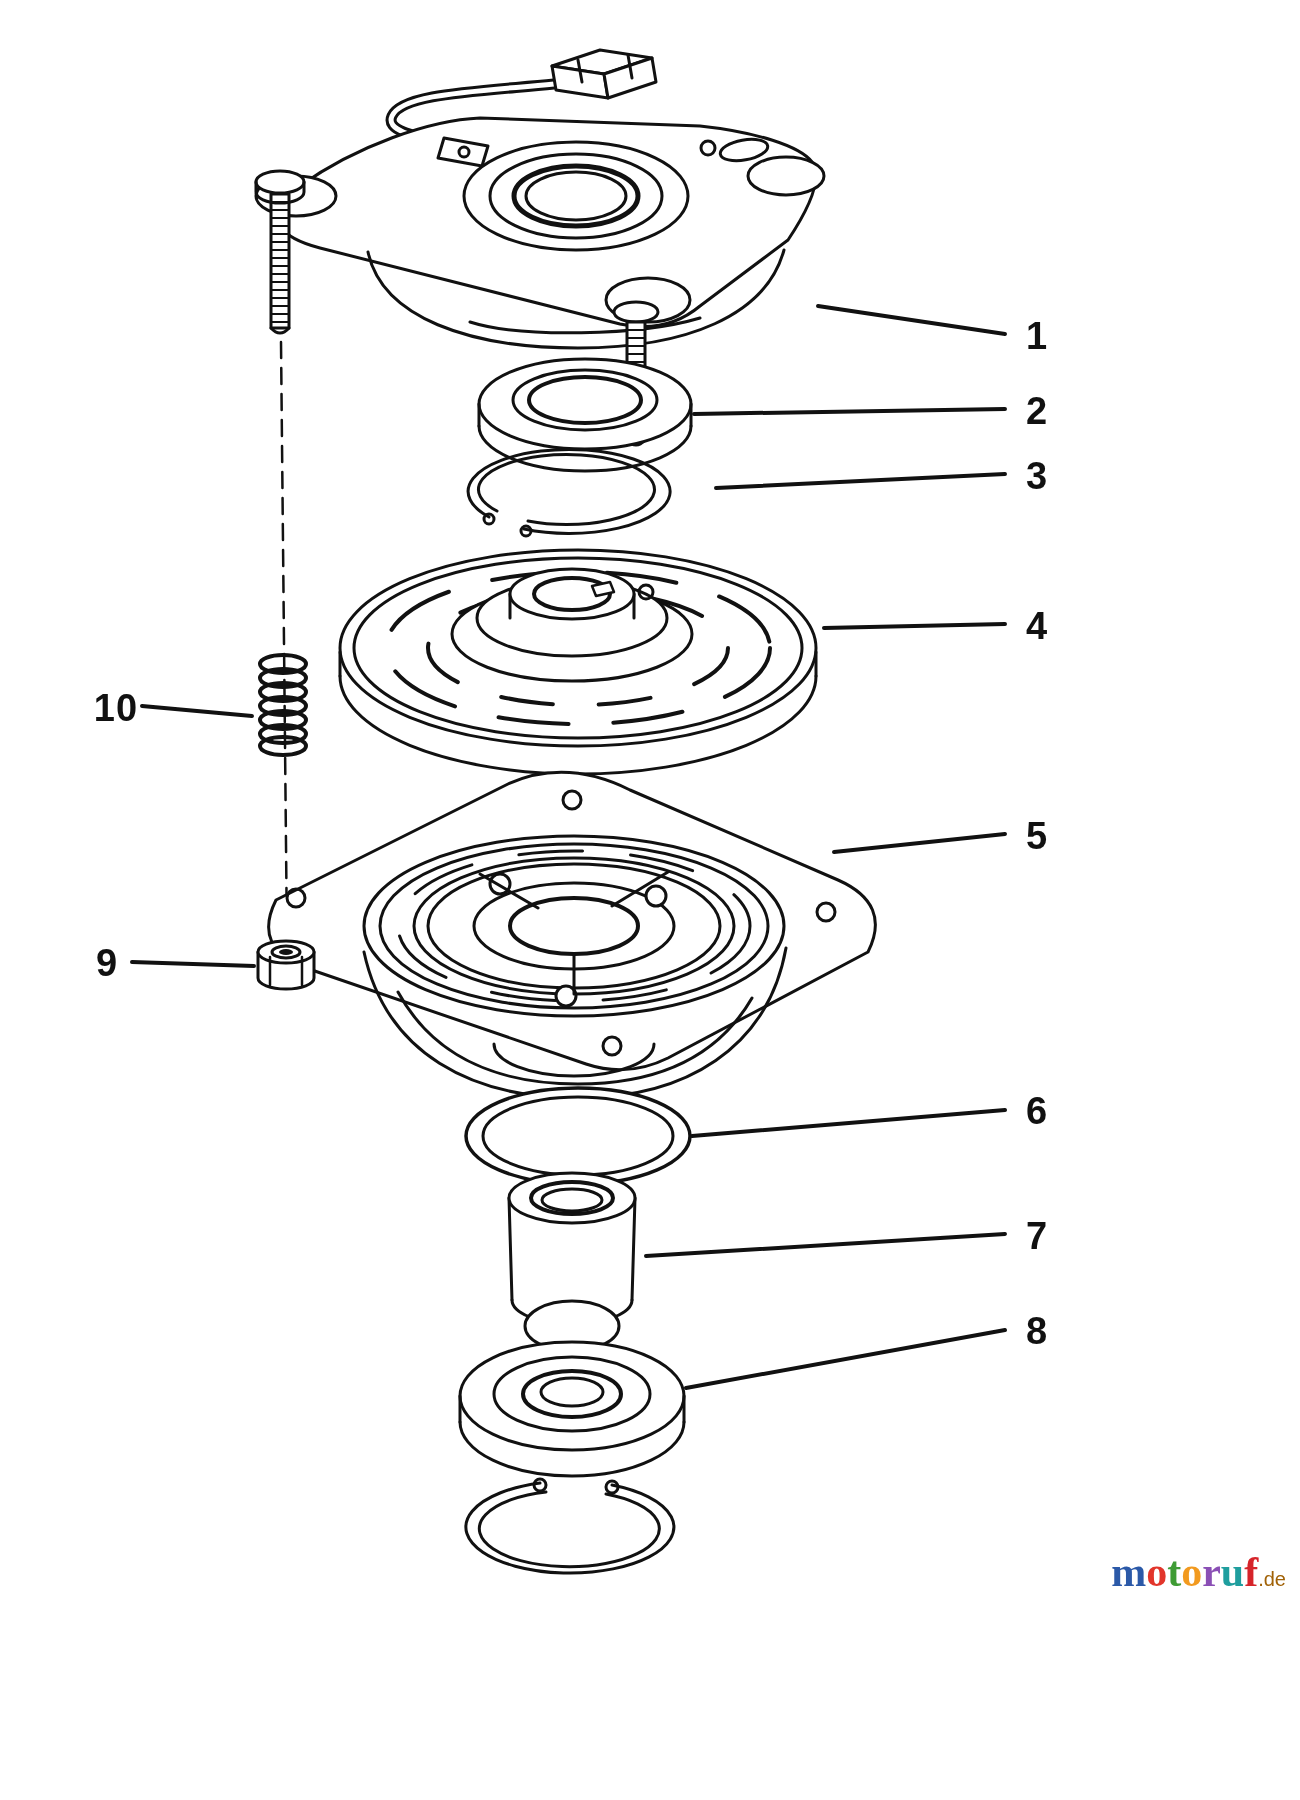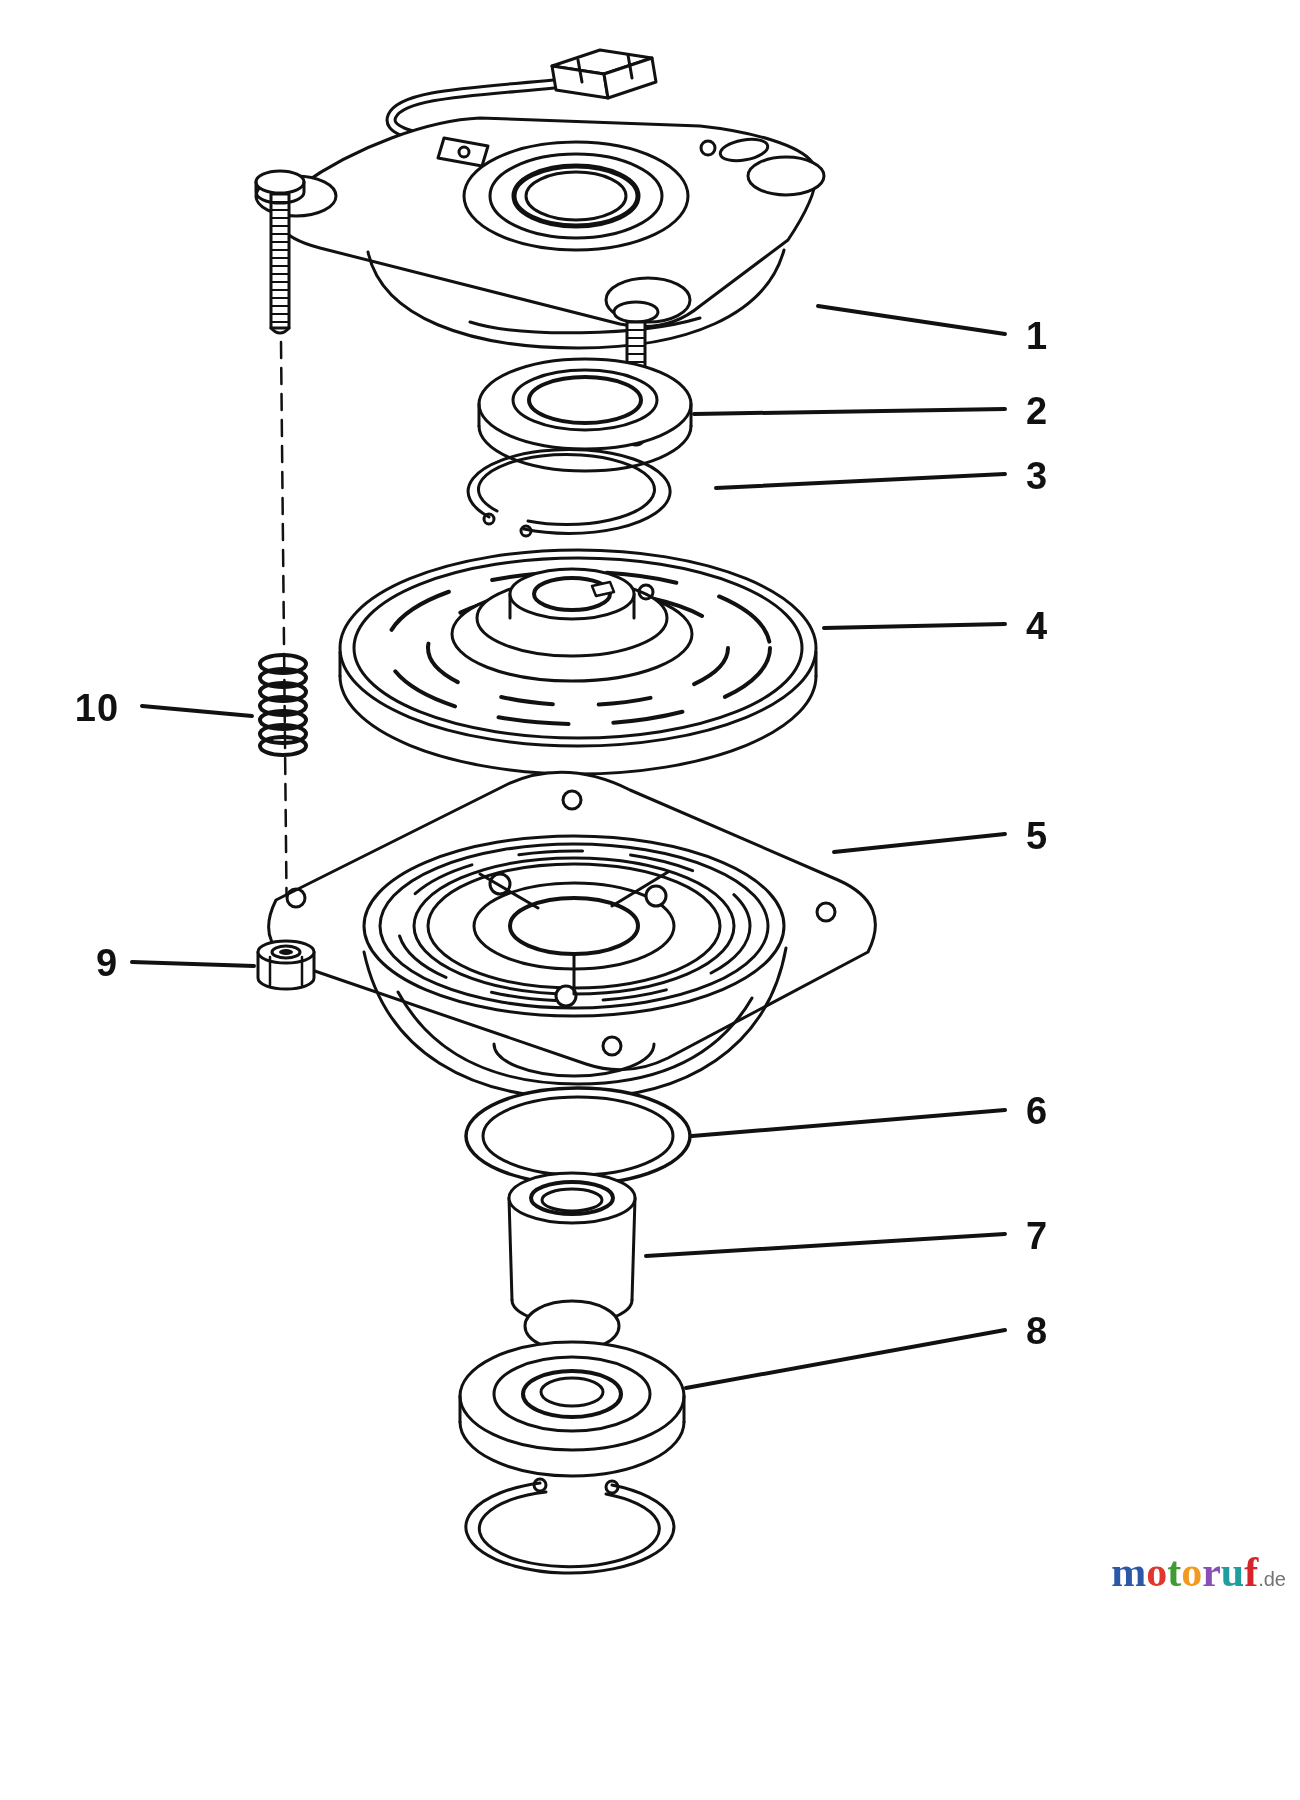--- a/index.html
+++ b/index.html
@@ -4,21 +4,21 @@
 <style>
   html,body{margin:0;padding:0;background:#fff;}
   .stage{position:relative;width:1300px;height:1800px;background:#fff;overflow:hidden;
          font-family:"Liberation Sans",sans-serif;}
   .stage svg{position:absolute;left:0;top:0;}
   .callout{position:absolute;transform:translate(-50%,-50%);
            font:700 38px "Liberation Sans",sans-serif;color:#111;letter-spacing:1px;}
   .watermark{position:absolute;top:1548px;right:14px;
              font:700 42px "Liberation Serif",serif;white-space:nowrap;cursor:pointer;}
   .watermark .letters span{display:inline-block;}
-  .watermark .suffix{font:400 20px "Liberation Sans",sans-serif;color:#737373;vertical-align:baseline;}
+  .watermark .suffix{font:400 20px "Liberation Sans",sans-serif;color:#a16207;vertical-align:baseline;}
 </style>
 </head>
 <body>
 
 <div class="stage">
 
 <svg width="1300" height="1800" viewBox="0 0 1300 1800" xmlns="http://www.w3.org/2000/svg">
   <g stroke="#111" stroke-width="3" fill="none" stroke-linecap="round" stroke-linejoin="round">
 
     <g>
@@ -189,19 +189,19 @@
 
 <div class="callout" style="left:1037px;top:336px">1</div>
 <div class="callout" style="left:1037px;top:411px">2</div>
 <div class="callout" style="left:1037px;top:476px">3</div>
 <div class="callout" style="left:1037px;top:626px">4</div>
 <div class="callout" style="left:1037px;top:836px">5</div>
 <div class="callout" style="left:1037px;top:1111px">6</div>
 <div class="callout" style="left:1037px;top:1236px">7</div>
 <div class="callout" style="left:1037px;top:1331px">8</div>
 <div class="callout" style="left:107px;top:963px">9</div>
-<div class="callout" style="left:97px;top:708px">10</div>
+<div class="callout" style="left:116px;top:708px">10</div>
 
 <div class="watermark">
   <span class="letters"><span style="color: rgb(43, 89, 168);">m</span><span style="color: rgb(226, 53, 43);">o</span><span style="color: rgb(63, 156, 53);">t</span><span style="color: rgb(242, 154, 31);">o</span><span style="color: rgb(138, 79, 181);">r</span><span style="color: rgb(31, 158, 158);">u</span><span style="color: rgb(214, 36, 42);">f</span></span><span class="suffix">.de</span>
 </div>
 
 </div>
 
 </body></html>

